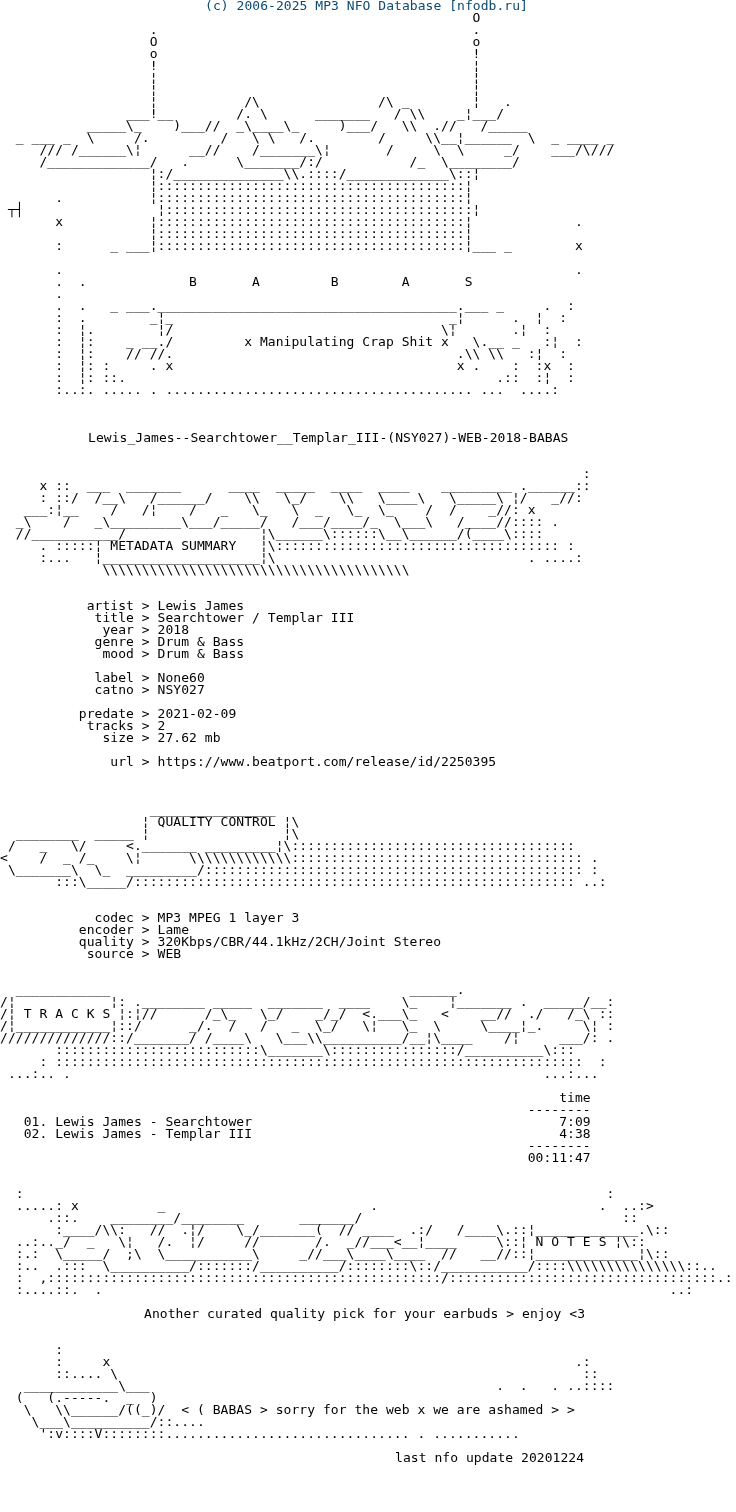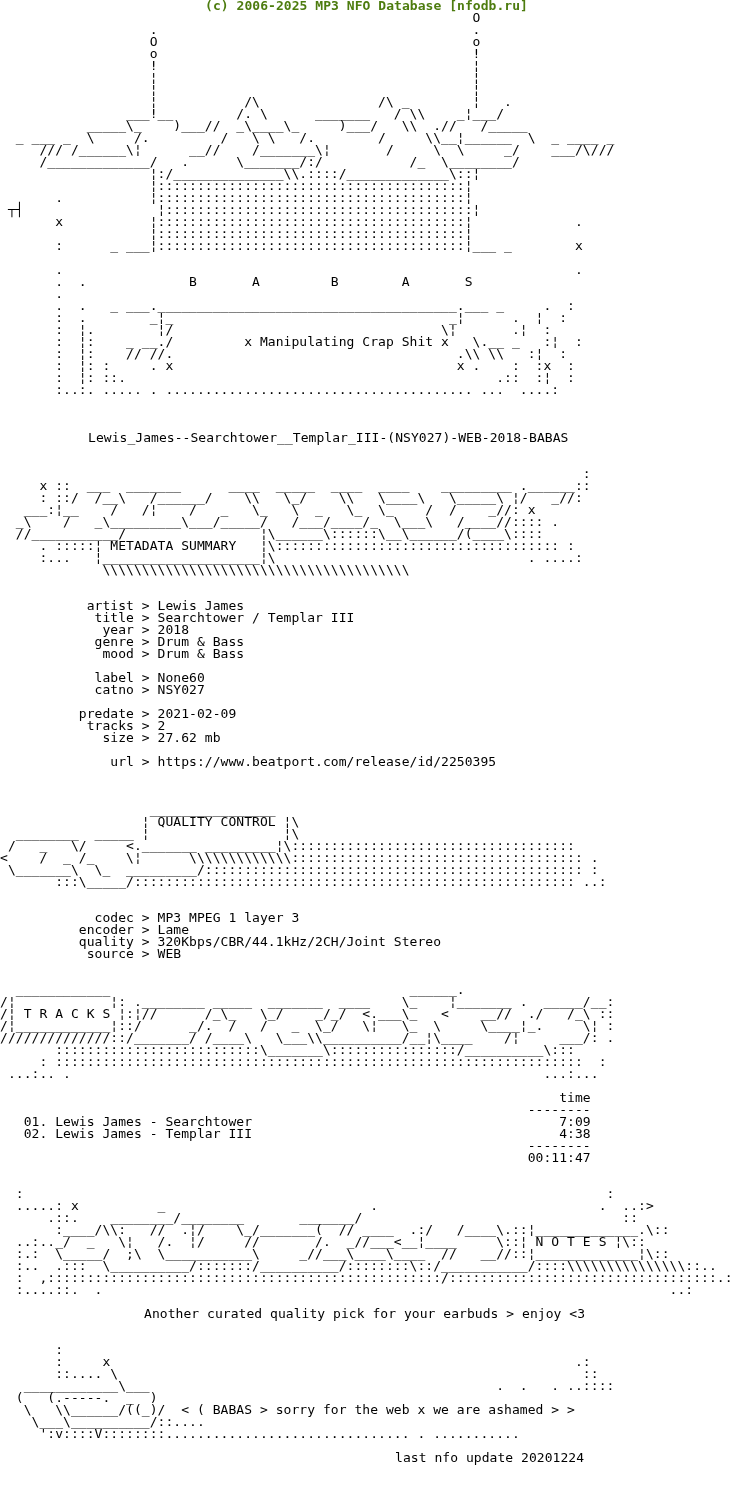--- a/index.html
+++ b/index.html
@@ -8,18 +8,18 @@
     position: absolute; left: 0; top: 0;
     margin: 0; padding: 0;
     font-family: "DejaVu Sans Mono", "Liberation Mono", monospace;
     font-size: 13px;
     line-height: 12px;
     letter-spacing: 0.05px;
     color: #000000;
     white-space: pre;
   }
   .line { display: block; height: 12px; white-space: pre; }
-  .credit { color: #4d7c0f; font-weight: bold; }
+  .credit { color: #0c4a6e; }
 </style>
 </head>
 <body>
 
 <pre class="nfo"><span class="line credit" style="padding-left:205px;">(c) 2006-2025 MP3 NFO Database [nfodb.ru]</span><span id="art-top"><span class="line">                                                            O</span><span class="line">                   .                                        .</span><span class="line">                   O                                        o</span><span class="line">                   o                                        !</span><span class="line">                   !                                        ¦</span><span class="line">                   ¦                                        ¦</span><span class="line">                   ¦                                        ¦</span><span class="line">                   ¦           /\               /\ _        ¦   .</span><span class="line">                ___!__        /. \      _______   / \\    _¦___/</span><span class="line">           _____\_    )___//  _\____\_     )___/   \\  .//   /_____</span><span class="line">  _ ___ _  \     /.         /   \ \   /.        /     \\__¦______  \  _ ____ _</span><span class="line">     /// /______\¦      __//    /_______\¦       /     \  \     _/    ___/\///</span><span class="line">     /_____________/   .      \_______/:/           /_  \________/</span><span class="line">                   ¦:/______________\\.::::/_____________\::¦</span><span class="line">                   ¦:::::::::::::::::::::::::::::::::::::::¦</span><span class="line">       .           ¦:::::::::::::::::::::::::::::::::::::::¦</span><span class="line"> ┬┤                 ¦:::::::::::::::::::::::::::::::::::::::¦</span><span class="line">       x           ¦:::::::::::::::::::::::::::::::::::::::¦             .</span><span class="line">                   ¦:::::::::::::::::::::::::::::::::::::::¦</span><span class="line">       :      _ ___¦:::::::::::::::::::::::::::::::::::::::¦___ _        x</span><span class="line">                                                                          </span><span class="line">       .                                                                 .</span><span class="line">       .  .             B       A         B        A       S</span><span class="line">       .</span><span class="line">       .  .   _ ___.______________________________________.___ _     .  :</span><span class="line">       :  .        _¦_                                   _¦      .  ¦  :</span><span class="line">       :  ¦.        ¦/                                  \¦       .¦  :</span><span class="line">       :  ¦:    _ __./         x Manipulating Crap Shit x   \.__ _   :¦  :</span><span class="line">       :  ¦:    // //.                                    .\\ \\   :¦  :</span><span class="line">       :  ¦: :     . x                                    x .    :  :x  :</span><span class="line">       :  ¦: ::.                                               .::  :¦  :</span><span class="line">       :..:. ..... . ....................................... ...  ....:</span></span><span class="line"> </span><span class="line"> </span><span class="line"> </span><span class="line" style="padding-left:88px;">Lewis_James--Searchtower__Templar_III-(NSY027)-WEB-2018-BABAS</span><span class="line"> </span><span class="line"> </span><span id="art-metadata"><span class="line">                                                                          :</span><span class="line">     x ::  ___  _______      ____  _____  ____  ____    _________ .______::</span><span class="line">     : ::/  /__\   /______/    \\   \_/    \\   \____\   \_____\ ¦/   _//:</span><span class="line">   ___:¦__    /   /¦    /   _   \_   \  _   \_  \_    /  /    _//: x</span><span class="line">  _\    /   _\_________\___/_____/   /___/____/_  \___\   /____//:::: .</span><span class="line">  //___________/                 ¦\______\::::::\__\______/(____\::::</span><span class="line">     . :::::¦ METADATA SUMMARY   ¦\:::::::::::::::::::::::::::::::::::: :</span><span class="line">     :...   ¦____________________¦\                                . ....:</span><span class="line">             \\\\\\\\\\\\\\\\\\\\\\\\\\\\\\\\\\\\\\\</span></span><span class="line"> </span><span class="line"> </span><span id="metadata-fields"><span class="line">           artist &gt; Lewis James</span><span class="line">            title &gt; Searchtower / Templar III</span><span class="line">             year &gt; 2018</span><span class="line">            genre &gt; Drum &amp; Bass</span><span class="line">             mood &gt; Drum &amp; Bass</span><span class="line"> </span><span class="line">            label &gt; None60</span><span class="line">            catno &gt; NSY027</span><span class="line"> </span><span class="line">          predate &gt; 2021-02-09</span><span class="line">           tracks &gt; 2</span><span class="line">             size &gt; 27.62 mb</span><span class="line"> </span><span class="line">              url &gt; https://www.beatport.com/release/id/2250395</span></span><span class="line"> </span><span class="line"> </span><span class="line"> </span><span id="art-quality"><span class="line">                   ________________</span><span class="line">                  ¦ QUALITY CONTROL ¦\</span><span class="line">  ________  _____ ¦                 ¦\</span><span class="line"> /   _   \/     &lt;._______ _________¦\::::::::::::::::::::::::::::::::::::</span><span class="line">&lt;    /  _ /_    \¦      \\\\\\\\\\\\\::::::::::::::::::::::::::::::::::::: .</span><span class="line"> \_______\  \_  _________/:::::::::::::::::::::::::::::::::::::::::::::::: :</span><span class="line">       :::\_____/:::::::::::::::::::::::::::::::::::::::::::::::::::::::: ..:</span></span><span class="line"> </span><span class="line"> </span><span id="quality-fields"><span class="line">            codec &gt; MP3 MPEG 1 layer 3</span><span class="line">          encoder &gt; Lame</span><span class="line">          quality &gt; 320Kbps/CBR/44.1kHz/2CH/Joint Stereo</span><span class="line">           source &gt; WEB</span></span><span class="line"> </span><span class="line"> </span><span id="art-tracks"><span class="line">  ____________                                      ______.</span><span class="line">/¦            ¦: .________ _____  _______  ____    \_    ¦_______ .  _____/__:</span><span class="line">/¦ T R A C K S ¦:¦//      /_\_   \_/    _/_/  &lt;.___\_   &lt;    __//  ./   /_\ ::</span><span class="line">/¦____________¦::/      _/.  /   /   _  \_/   \¦   \_  \     \____¦_.     \¦ :</span><span class="line">//////////////::/_______/ /____\   \___\\__________/__¦\____    /¦     ___/: .</span><span class="line">       ::::::::::::::::::::::::::\_______\::::::::::::::::/__________\:::</span><span class="line">     : :::::::::::::::::::::::::::::::::::::::::::::::::::::::::::::::::::  :</span><span class="line"> ...:.. .                                                            ...:...</span></span><span id="tracks-list"><span class="line"> </span><span class="line">                                                                       time</span><span class="line">                                                                   --------</span><span class="line">   01. Lewis James - Searchtower                                       7:09</span><span class="line">   02. Lewis James - Templar III                                       4:38</span><span class="line">                                                                   --------</span><span class="line">                                                                   00:11:47</span></span><span class="line"> </span><span class="line"> </span><span id="art-notes"><span class="line">  :                                                                          :</span><span class="line">  .....: x          _                          .                            .  ..:&gt;</span><span class="line">      .::.    ________/________       _______/                                 ::</span><span class="line">       :____/\\:   //  .¦/    \_/_______(  // ____  .:/   /____\.::¦_____________.\::</span><span class="line">  ..:.._/  _   \¦   /.  ¦/     //       /.  _//___&lt;__¦____     \::¦ N O T E S ¦\::</span><span class="line">  :.:  \_____/  ;\  \___________\     _//___\____\____  //   __//::¦_____________¦\::</span><span class="line">  :..  .:::  \__________/:::::::/__________/::::::::\::/___________/::::\\\\\\\\\\\\\\\::..</span><span class="line">  :  ,::::::::::::::::::::::::::::::::::::::::::::::::::/::::::::::::::::::::::::::::::::::.:</span><span class="line">  :....::.  .                                                                        ..:</span></span><span class="line"> </span><span class="line" style="padding-left:144px;">Another curated quality pick for your earbuds &gt; enjoy &lt;3</span><span class="line"> </span><span class="line"> </span><span id="art-footer"><span class="line">       :</span><span class="line">       :     x                                                           .:</span><span class="line">       ::.... \                                                           ::</span><span class="line">   ____________\___                                            .  .   . ..::::</span><span class="line">  (   (.-----.  _  )</span><span class="line">   \   \\______/((_)/  &lt; ( BABAS &gt; sorry for the web x we are ashamed &gt; &gt;</span><span class="line">    \___\__________/::....</span><span class="line">     ':v::::V::::::::............................... . ...........</span></span><span class="line"> </span><span class="line" style="padding-left:395px;">last nfo update 20201224</span></pre>
 
 </body></html>

